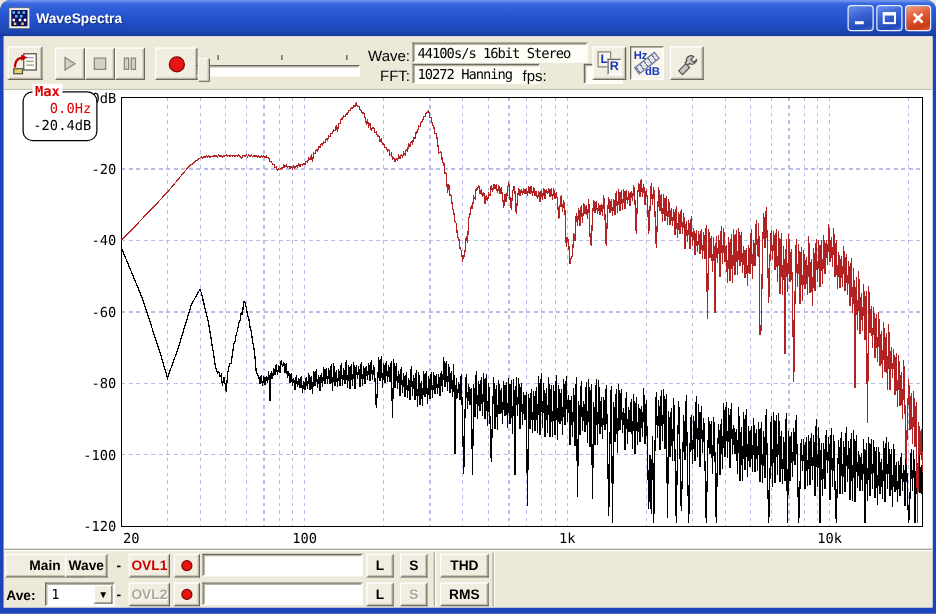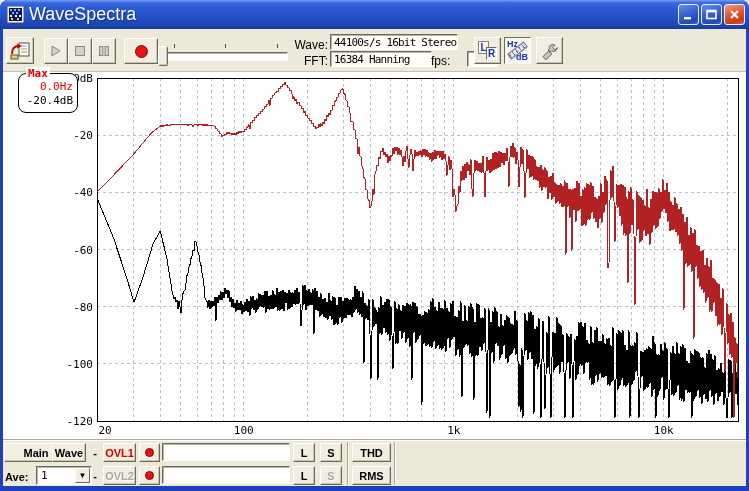--- a/index.html
+++ b/index.html
@@ -5,21 +5,21 @@
   *{box-sizing:border-box;margin:0;padding:0}
   html,body{width:749px;height:491px;overflow:hidden;background:#ece9d8;
     font-family:"Liberation Sans",sans-serif}
   .window{position:absolute;inset:0;width:749px;height:491px;
     background:#1c43bc;border-radius:8px 8px 0 0;overflow:hidden}
   
   .titlebar{position:absolute;left:0;top:0;width:749px;height:29px;
     background:linear-gradient(180deg,#7a9cf0 0%,#3868e0 10%,#2a5ad4 30%,#2250c8 60%,#1b44ae 90%,#16389c 100%);
     border-radius:8px 8px 0 0;display:flex;align-items:center}
   .app-icon{width:17px;height:17px;margin:0 5px 0 7px;flex:0 0 auto}
-  .win-title{color:#fff;font-weight:normal;font-size:18px;text-shadow:1px 1px 1px #10307e}
+  .win-title{color:#fff;font-weight:bold;font-size:11px;text-shadow:1px 1px 1px #10307e}
   .winbtns{position:absolute;right:4px;top:4px;display:flex;gap:2px}
   .wbtn{width:21px;height:21px;border-radius:3px;border:1px solid #e8eefc;
     background:linear-gradient(160deg,#6a90ec 0%,#3a64d6 40%,#2248b8 80%,#3a64d6 100%);
     display:flex;align-items:center;justify-content:center}
   .wbtn.close{background:linear-gradient(160deg,#f0a080 0%,#e2603a 40%,#c83a14 80%,#e2603a 100%)}
   
   .content{position:absolute;left:3px;top:29px;width:743px;height:457px;background:#ece9d8}
   
   .toolbar{position:absolute;left:0;top:0;width:743px;height:42px;background:#ece9d8}
   .btn3d{background:#f1eee1;border:1px solid;border-color:#ffffff #6c685c #6c685c #ffffff;
@@ -148,24 +148,24 @@
         <span style="width:13px;height:13px;border-radius:50%;background:#e81414;border:1px solid #7a0808"></span>
       </div>
 
       <span class="tick" style="left:171px;top:15px"></span>
       <span class="tick" style="left:222px;top:15px"></span>
       <span class="tick" style="left:274px;top:15px"></span>
       <div class="sunken" style="left:154px;top:23px;width:131px;height:9px"></div>
       <div class="btn3d" style="left:155px;top:17px;width:10px;height:20px;border-radius:2px"></div>
 
       <span class="lbl" style="left:287px;top:9px;width:38px;text-align:right">Wave:</span>
-      <div class="sunken monoval" style="left:327px;top:5px;width:128px;height:16px;background:#fffef6">44100s/s 16bit Stereo</div>
+      <div class="sunken monoval" style="left:327px;top:5px;width:140px;height:16px;background:#fffef6">44100s/s 16bit Stereo</div>
       <span class="lbl" style="left:287px;top:25px;width:38px;text-align:right">FFT:</span>
-      <div class="sunken monoval" style="left:327px;top:22px;width:102px;height:16px;background:#fffef6">16384 Hanning</div>
-      <span class="lbl" style="left:428px;top:25px">fps:</span>
+      <div class="sunken monoval" style="left:327px;top:22px;width:102px;height:16px;background:#fffef6">10272 Hanning</div>
+      <span class="lbl" style="left:415px;top:25px">fps:</span>
       <div class="sunken monoval" style="left:464px;top:22px;width:31px;height:16px;background:#fffef6"></div>
 
       <div class="btn3d" style="left:471px;top:8px;width:27px;height:27px">
         <span style="position:absolute;inset:0">
           <span class="lr-box" style="left:3px;top:3px;width:11px;height:13px">L</span>
           <span class="lr-box" style="right:3px;bottom:3px;width:11px;height:13px;border-color:#6c685c #fff #fff #6c685c">R</span>
         </span>
       </div>
       <div class="btn3d pressed" style="left:501px;top:8px;width:27px;height:27px">
         <span style="position:absolute;inset:0">

